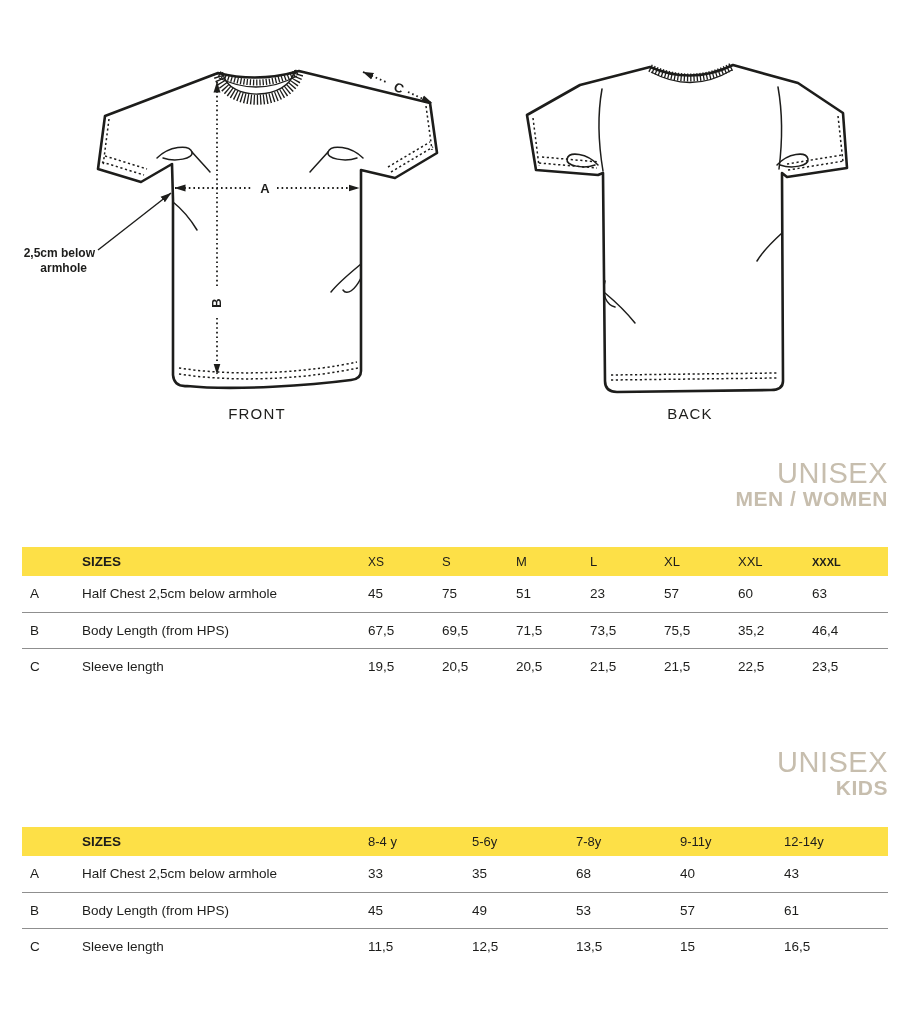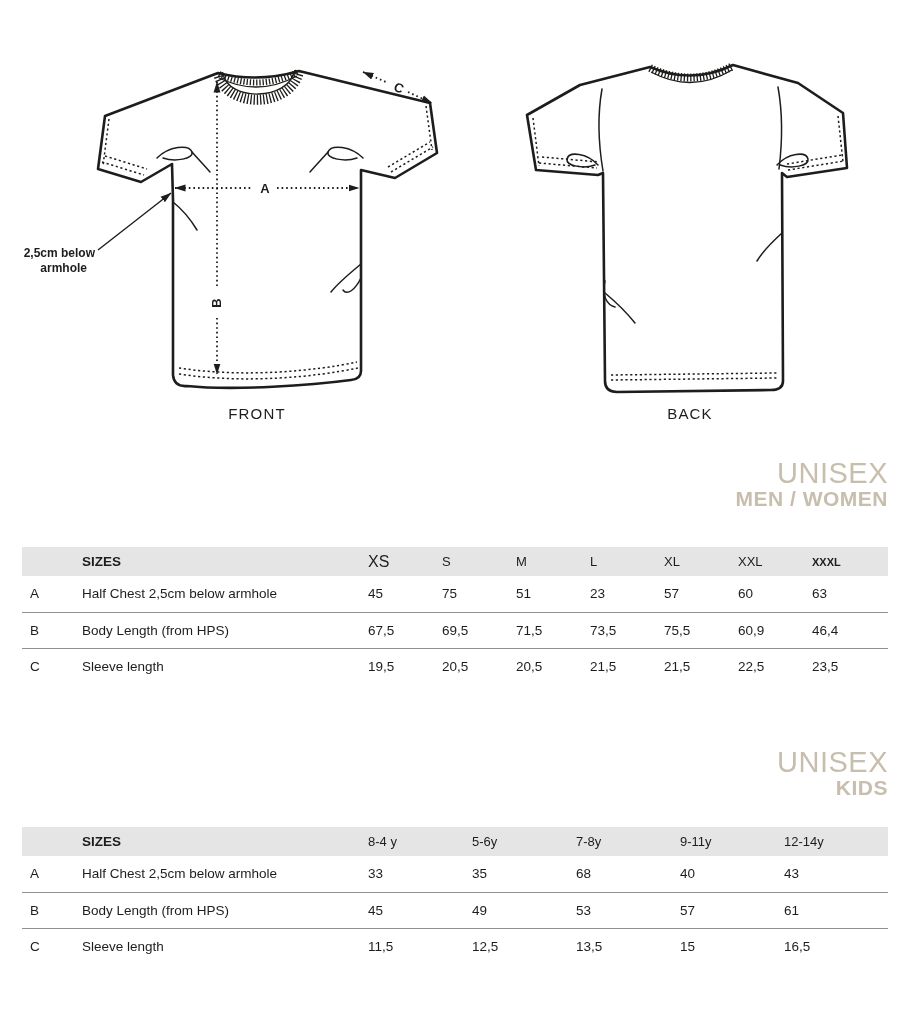--- a/index.html
+++ b/index.html
@@ -35,26 +35,26 @@
 
   
   table.size-table {
     position:absolute; left:22px; width:866px;
     border-collapse:collapse; table-layout:fixed;
     font-size:13.5px; color:#1d1d1b;
   }
   #adult-table { top:547px; }
   #kids-table  { top:827px; }
   .size-table thead th {
-    background:#e5e5e5; height:29px;
+    background:#fde047; height:29px;
     font-weight:bold; text-align:left; font-size:13.5px; padding:0;
   }
   .size-table thead th.size-col { font-weight:normal; font-size:13px; }
   .size-table thead th.sz-small { font-size:11px;font-weight:bold; }
-  .size-table thead th.sz-xs { font-size:16px;margin-left:42px; }
+  .size-table thead th.sz-xs { font-size:12px;margin-left:42px; }
   .size-table tbody tr { height:36px; }
   .size-table tbody tr:not(:last-child) td { border-bottom:1px solid #8f8f8f; }
   .size-table td { padding:0; text-align:left; vertical-align:middle; }
   .size-table .letter { padding-left:8px; }
 </style>
 </head>
 <body>
 
 <div class="sheet">
 
@@ -185,21 +185,21 @@
         <td>63</td>
       </tr>
       <tr>
         <td class="letter">B</td>
         <td>Body Length (from HPS)</td>
         <td>67,5</td>
         <td>69,5</td>
         <td>71,5</td>
         <td>73,5</td>
         <td>75,5</td>
-        <td>60,9</td>
+        <td>35,2</td>
         <td>46,4</td>
       </tr>
       <tr>
         <td class="letter">C</td>
         <td>Sleeve length</td>
         <td>19,5</td>
         <td>20,5</td>
         <td>20,5</td>
         <td>21,5</td>
         <td>21,5</td>

